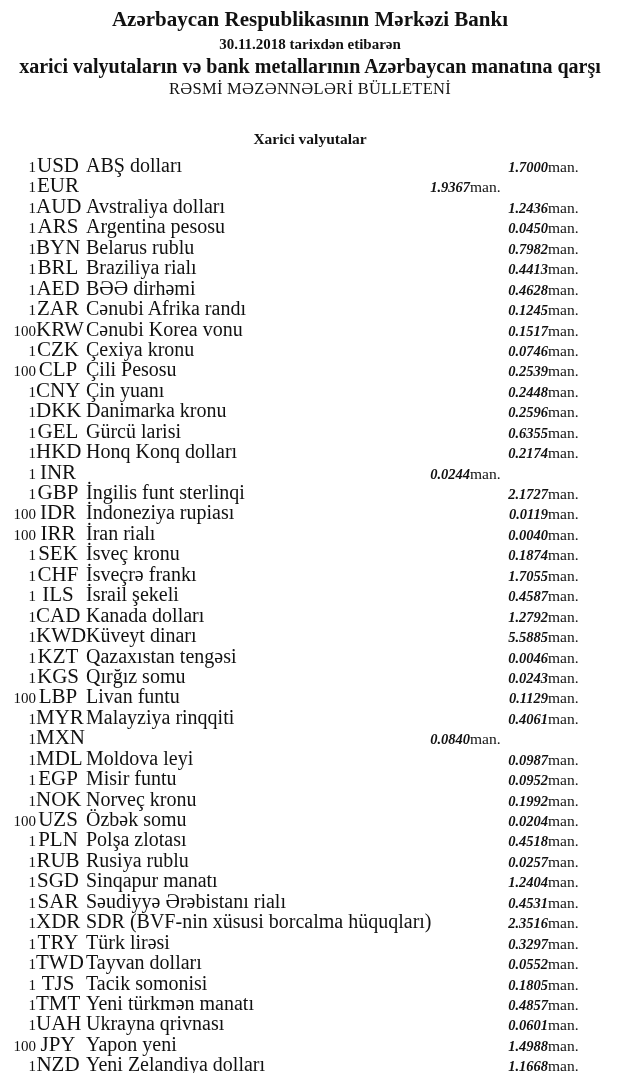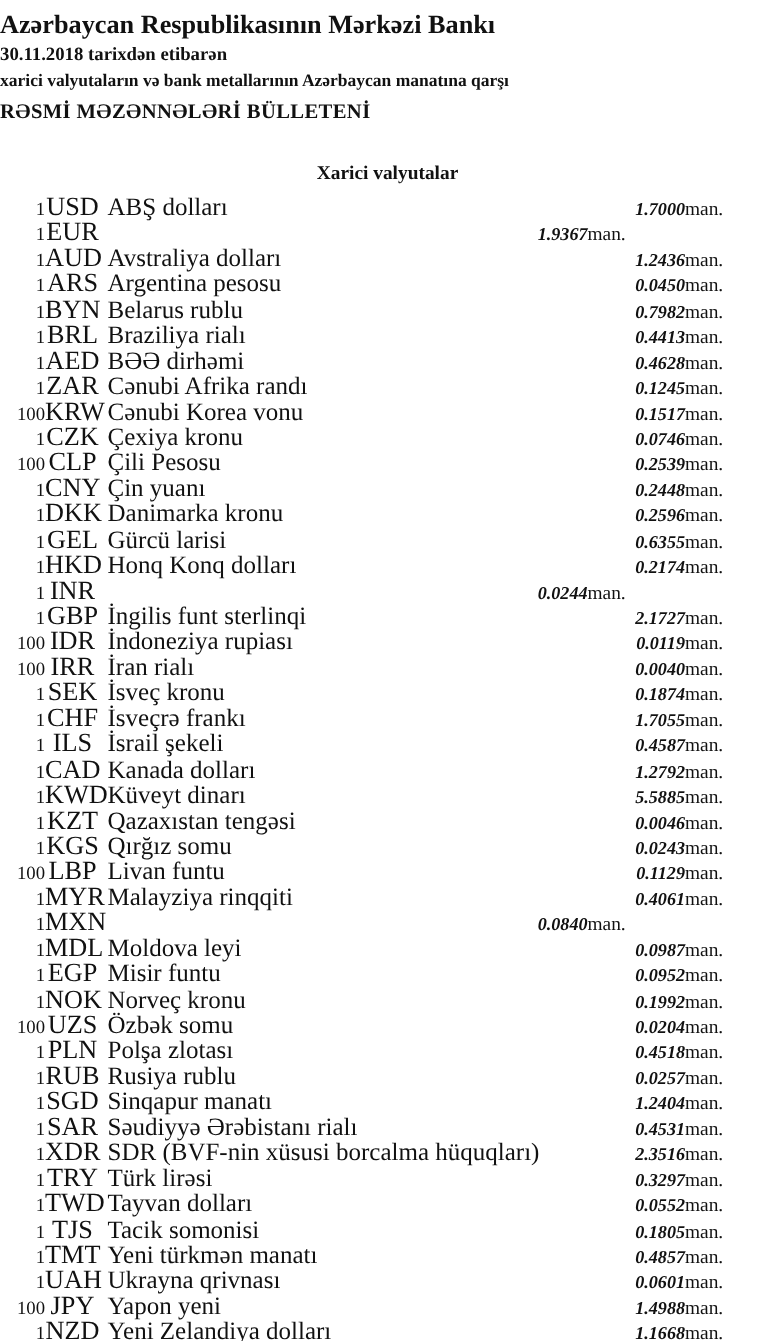--- a/index.html
+++ b/index.html
@@ -8,41 +8,41 @@
     background: #ffffff;
   }
   body {
     width: 620px;
     height: 1073px;
     overflow: hidden;
     font-family: "Liberation Serif", "DejaVu Serif", serif;
     color: #111111;
   }
   .header {
-    text-align: left;
+    text-align: center;
     padding-top: 5px;
   }
   .title {
     font-size: 21px;
     font-weight: bold;
     line-height: 28px;
   }
   .date-line {
     font-size: 15px;
     font-weight: bold;
     line-height: 22px;
   }
   .subtitle {
-    font-size: 14px;
+    font-size: 20px;
     font-weight: bold;
     line-height: 22px;
   }
   .bulletin-line {
     font-size: 16.5px;
-    font-weight: bold;
+    font-weight: normal;
     line-height: 23px;
     letter-spacing: 0.3px;
   }
   .section-title {
     text-align: center;
     font-size: 15.5px;
     font-weight: bold;
     line-height: 20px;
     margin-top: 29px;
   }

